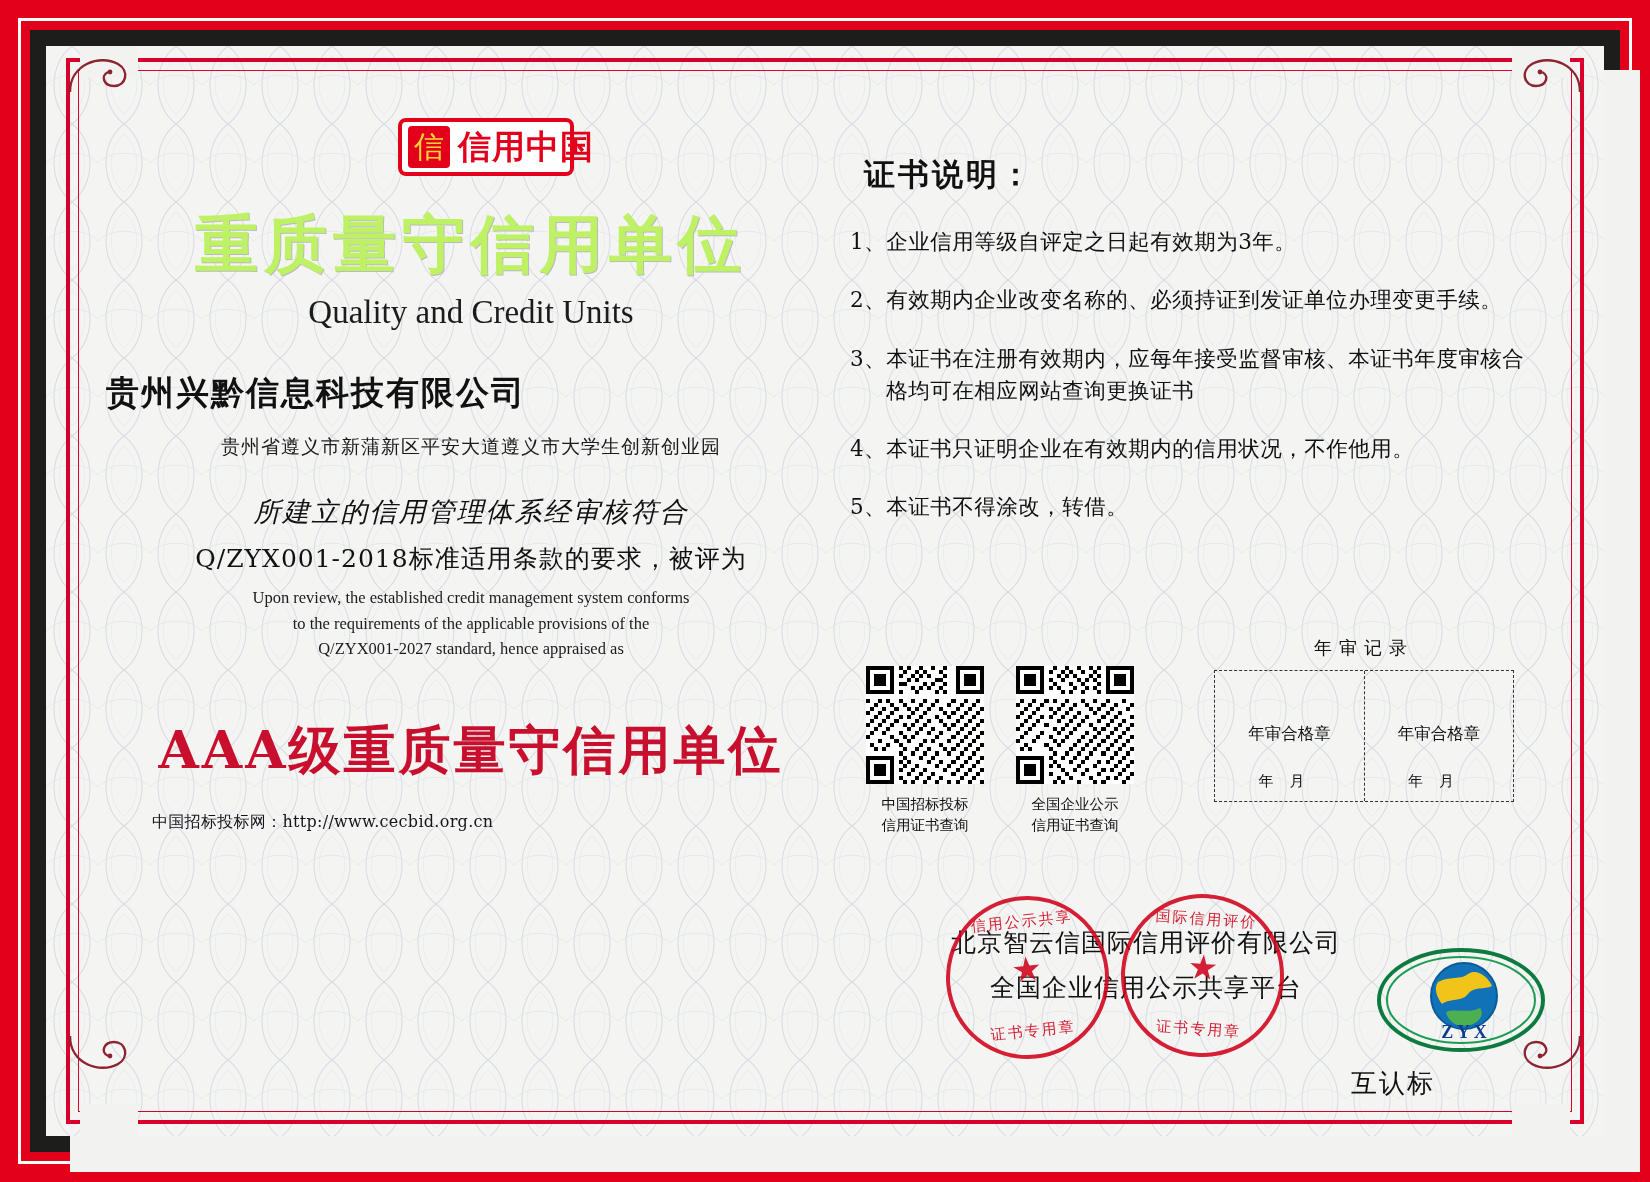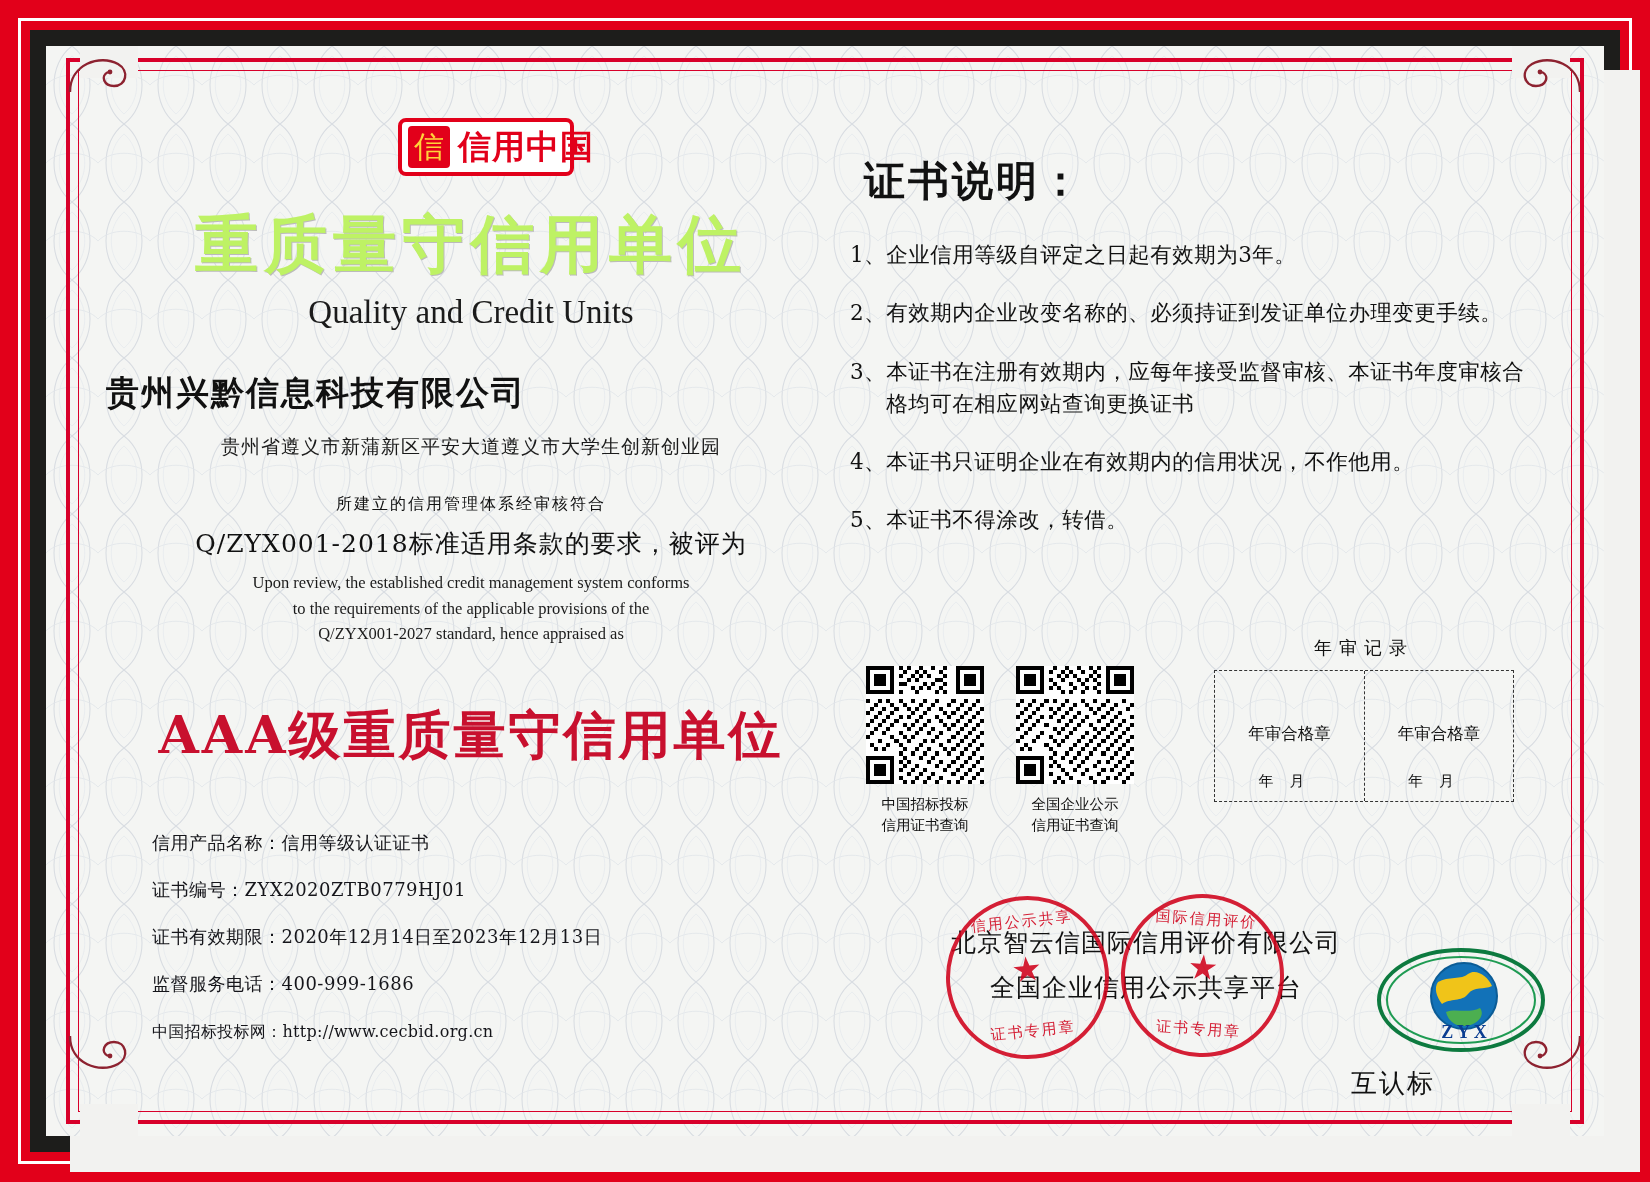--- a/index.html
+++ b/index.html
@@ -170,21 +170,22 @@
     text-align: center;
     margin-top: 18px;
     font-size: 19px;
     letter-spacing: 1px;
     color: #1b1b1b;
     font-family: "DejaVu Serif", serif;
   }
   .conform-1 {
     text-align: center;
     margin-top: 34px;
-    font-size: 16px;
+    font-size: 27px;
+    font-style: italic;
     letter-spacing: 2px;
     color: #111;
     font-family: "DejaVu Serif", serif;
   }
   .conform-2 {
     text-align: center;
     margin-top: 12px;
     font-size: 25px;
     letter-spacing: 1px;
     color: #111;
@@ -231,21 +232,21 @@
     letter-spacing: 0.3px;
   }
 
   
   .right-col {
     position: absolute;
     left: 800px; top: 108px;
     width: 700px;
   }
   .notes-title {
-    font-size: 41px;
+    font-size: 31px;
     font-weight: bold;
     letter-spacing: 3px;
     color: #111;
     font-family: "DejaVu Serif", serif;
     margin-left: 18px;
   }
   .notes-list {
     margin-top: 30px;
     margin-left: 4px;
   }
@@ -464,26 +465,20 @@
       <div class="conform-1">所建立的信用管理体系经审核符合</div>
       <div class="conform-2">Q/ZYX001-2018标准适用条款的要求，被评为</div>
       <div class="conform-en">
         <div>Upon review, the established credit management system conforms</div>
         <div>to the requirements of the applicable provisions of the</div>
         <div>Q/ZYX001-2027 standard, hence appraised as</div>
       </div>
 
       <div class="grade">AAA级重质量守信用单位</div>
 
-      <div class="meta">
-        <div class="meta-line">信用产品名称：信用等级认证证书</div>
-        <div class="meta-line">证书编号：ZYX2020ZTB0779HJ01</div>
-        <div class="meta-line">证书有效期限：2020年12月14日至2023年12月13日</div>
-        <div class="meta-line">监督服务电话：400-999-1686</div>
-      </div>
 
       <div class="footer-links">
         <div class="footer-line">中国招标投标网：http://www.cecbid.org.cn</div>
       </div>
     </div>
 
     <div class="right-col">
       <div class="notes-title">证书说明：</div>
       <div class="notes-list">
         <div class="note-item">

